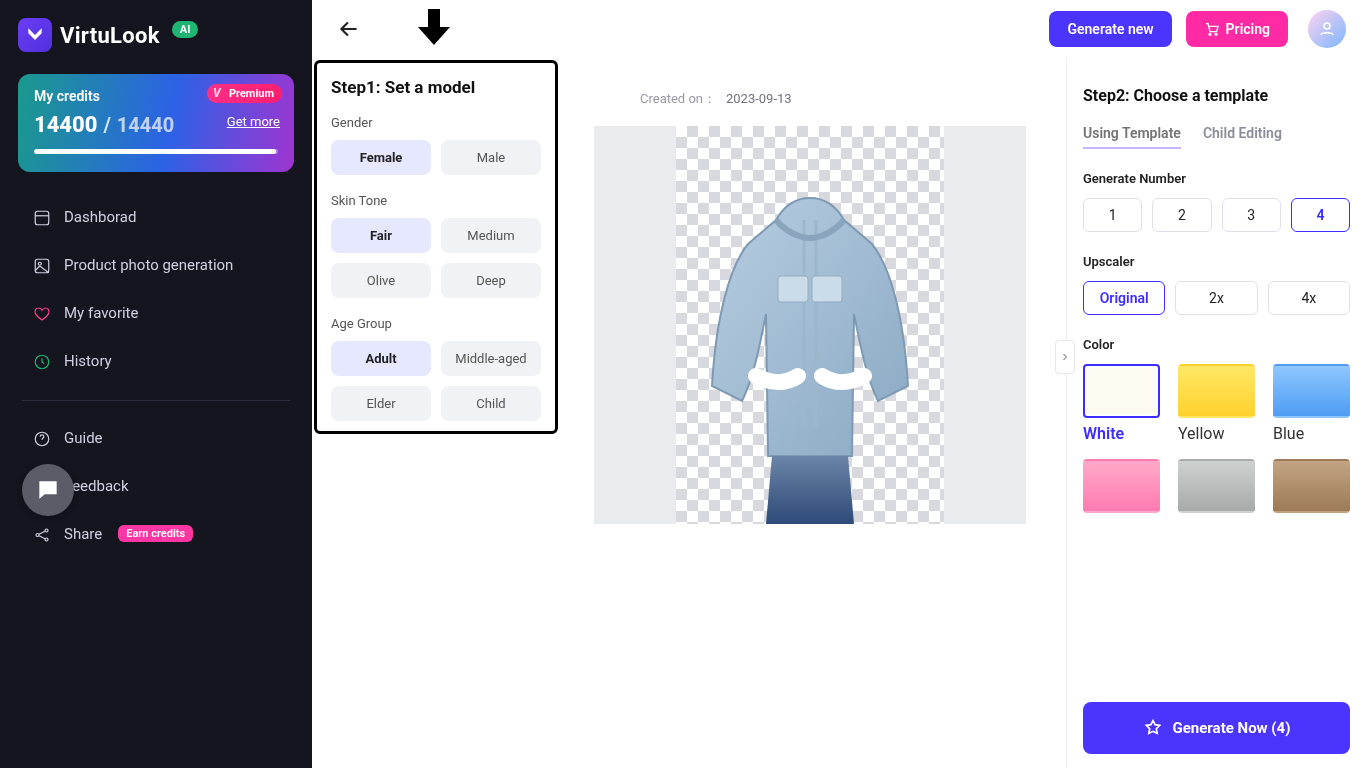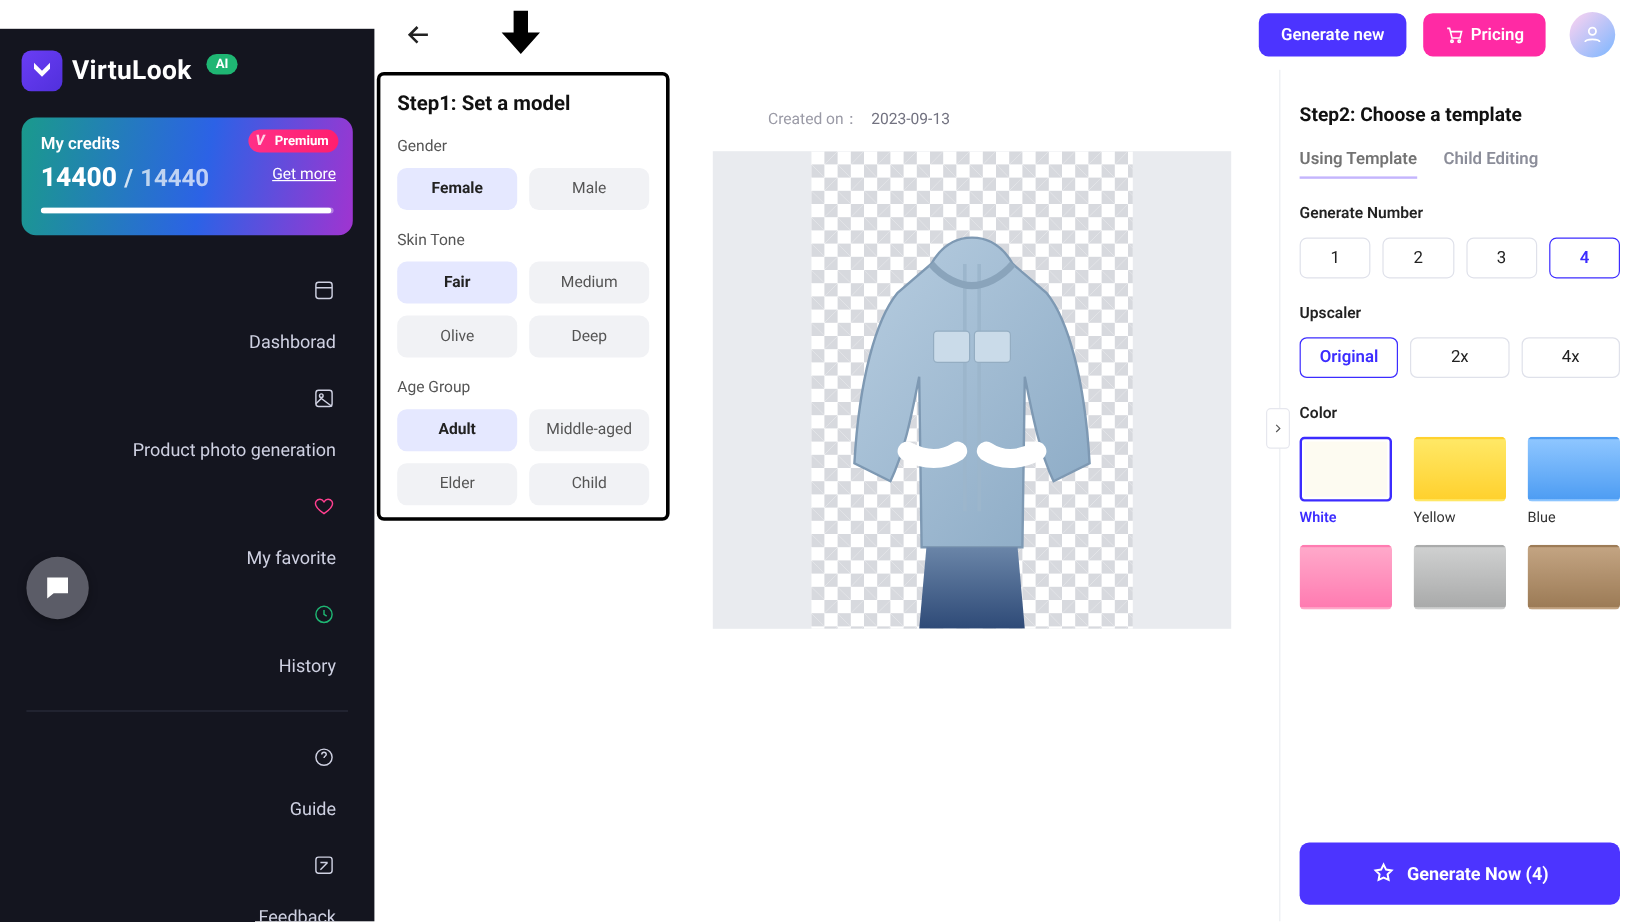--- a/index.html
+++ b/index.html
@@ -1,39 +1,39 @@
 <!DOCTYPE html>
 <html><head>
 <meta charset="utf-8">
 <style>
 * { margin: 0; padding: 0; box-sizing: border-box; font-family: -apple-system, BlinkMacSystemFont, 'Segoe UI', Roboto, Arial, sans-serif; }
 body { display: flex; height: 768px; width: 1366px; overflow: hidden; background: #fff; }
 
 
-.sidebar { width: 312px; background: #14151f; color: #fff; display: flex; flex-direction: column; padding: 18px 18px 10px; margin-top: 24px; }
+.sidebar { width: 312px; background: #14151f; color: #fff; display: flex; flex-direction: column; padding: 18px 18px 10px; }
 .brand { display: flex; align-items: center; gap: 8px; margin-bottom: 22px; }
 .brand-logo { width: 34px; height: 34px; background: linear-gradient(135deg, #6a3df5, #5130dc); border-radius: 8px; display: flex; align-items: center; justify-content: center; }
 .brand-logo svg { width: 20px; height: 20px; fill: #fff; }
 .brand-name { font-size: 22px; font-weight: 700; letter-spacing: 0.3px; }
 .ai-badge { background: #1fb673; color: #fff; font-size: 11px; font-weight: 700; padding: 2px 8px; border-radius: 10px; margin-left: 4px; position: relative; top: -6px; }
 
 .credits { border-radius: 12px; padding: 14px 16px 18px; background: linear-gradient(100deg, #1a9a8c 0%, #2c62e6 55%, #a034d0 100%); position: relative; }
 .credits-title { font-size: 14px; font-weight: 600; }
 .premium { position: absolute; top: 10px; right: 12px; background: linear-gradient(90deg, #ff2f87, #ff1f6e); color: #fff; font-size: 11px; font-weight: 700; padding: 3px 8px 3px 22px; border-radius: 10px; }
 .premium::before { content: "V"; position: absolute; left: 6px; top: 2px; font-style: italic; font-weight: 800; font-size: 12px; color: #ffd3e6; }
 .credit-nums { margin-top: 8px; display: flex; align-items: baseline; gap: 6px; }
 .cred-cur { font-size: 22px; font-weight: 800; }
 .cred-sep { font-size: 20px; font-weight: 700; opacity: .8; }
 .cred-tot { font-size: 20px; font-weight: 700; opacity: .7; }
 .get-more { position: absolute; right: 14px; top: 40px; font-size: 13px; text-decoration: underline; color: #fff; cursor: pointer; }
 .credit-bar { margin-top: 12px; height: 5px; background: rgba(255,255,255,.35); border-radius: 4px; overflow: hidden; }
 .credit-bar-fill { height: 100%; width: 99%; background: #fff; border-radius: 4px; }
 
 .nav { margin-top: 24px; display: flex; flex-direction: column; gap: 4px; }
-.nav-item { display: flex; align-items: flex-end; gap: 24px; padding: 12px 14px; border-radius: 10px; color: #cfd1e2; font-size: 15px; cursor: pointer; flex-direction: column; }
+.nav-item { display: flex; align-items: flex-start; gap: 12px; padding: 12px 14px; border-radius: 10px; color: #cfd1e2; font-size: 15px; cursor: pointer; }
 .nav-item.active { background: #4c34ff; color: #fff; font-weight: 600; position: relative; }
 .nav-item.active::after { content: ""; position: absolute; right: -5px; top: 8px; bottom: 8px; width: 5px; background: #12e06a; border-radius: 3px; }
 .nav-icon { width: 20px; height: 20px; display: inline-flex; align-items: center; justify-content: center; }
 .nav-icon svg { width: 18px; height: 18px; stroke: currentColor; fill: none; stroke-width: 1.6; }
 .divider { height: 1px; background: #2b2d3d; margin: 12px 4px; }
 
 .share-badge { background: #ff36a3; color: #fff; font-size: 11px; font-weight: 600; padding: 2px 8px; border-radius: 6px; margin-left: 4px; }
 
 .chat-bubble { position: absolute; left: 22px; top: 464px; width: 52px; height: 52px; border-radius: 50%; background: #5b5c67; display: flex; align-items: center; justify-content: center; box-shadow: 0 2px 8px rgba(0,0,0,.3); }
 .chat-bubble svg { width: 26px; height: 26px; fill: #fff; }
@@ -95,21 +95,21 @@
 .num-opt.selected { border-color: #3c2cff; color: #3c2cff; font-weight: 600; }
 
 .collapse-handle { position: absolute; left: -12px; top: 282px; width: 20px; height: 34px; background: #fff; border: 1px solid #e6e7ee; border-radius: 4px; display: flex; align-items: center; justify-content: center; cursor: pointer; }
 .collapse-handle svg { width: 12px; height: 12px; stroke: #555; fill: none; stroke-width: 2; }
 
 .color-group-title { font-size: 13px; font-weight: 600; color: #222; margin-bottom: 12px; }
 .color-grid { display: grid; grid-template-columns: repeat(3,1fr); gap: 16px 18px; }
 .color-cell { display: flex; flex-direction: column; gap: 6px; cursor: pointer; }
 .swatch { height: 54px; border-radius: 4px; border: 2px solid transparent; }
 .swatch.sel { border-color: #3c2cff; box-shadow: 0 0 0 2px #fff inset; }
-.color-label { font-size: 12px; color: #333; }
+.color-label { font-size: 16px; color: #333; }
 .color-label.sel { color: #3c2cff; font-weight: 600; }
 
 .gen-btn { margin-top: auto; background: #4c34ff; color: #fff; border: none; border-radius: 8px; padding: 16px 12px; font-size: 15px; font-weight: 700; display: flex; align-items: center; justify-content: center; gap: 10px; cursor: pointer; }
 .gen-btn svg { width: 20px; height: 20px; fill: none; stroke: #fff; stroke-width: 2; }
 </style>
 </head>
 <body>
 
 <aside class="sidebar">
   <div class="brand">

